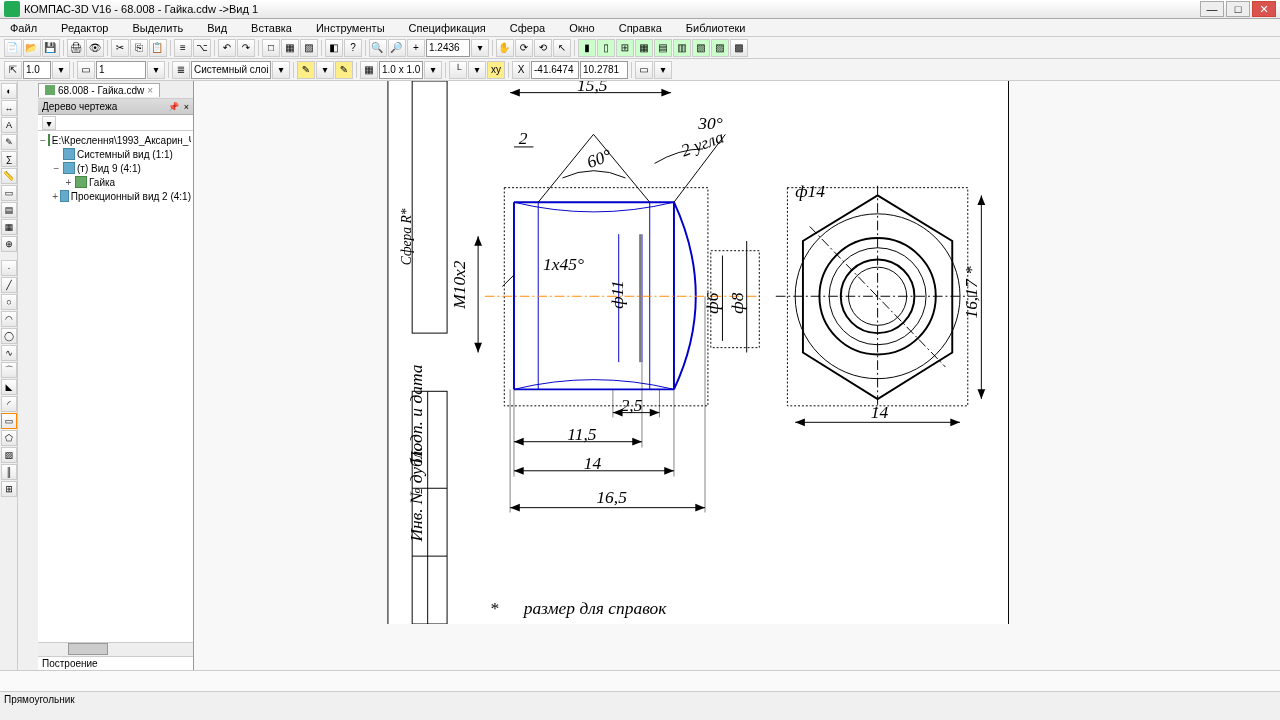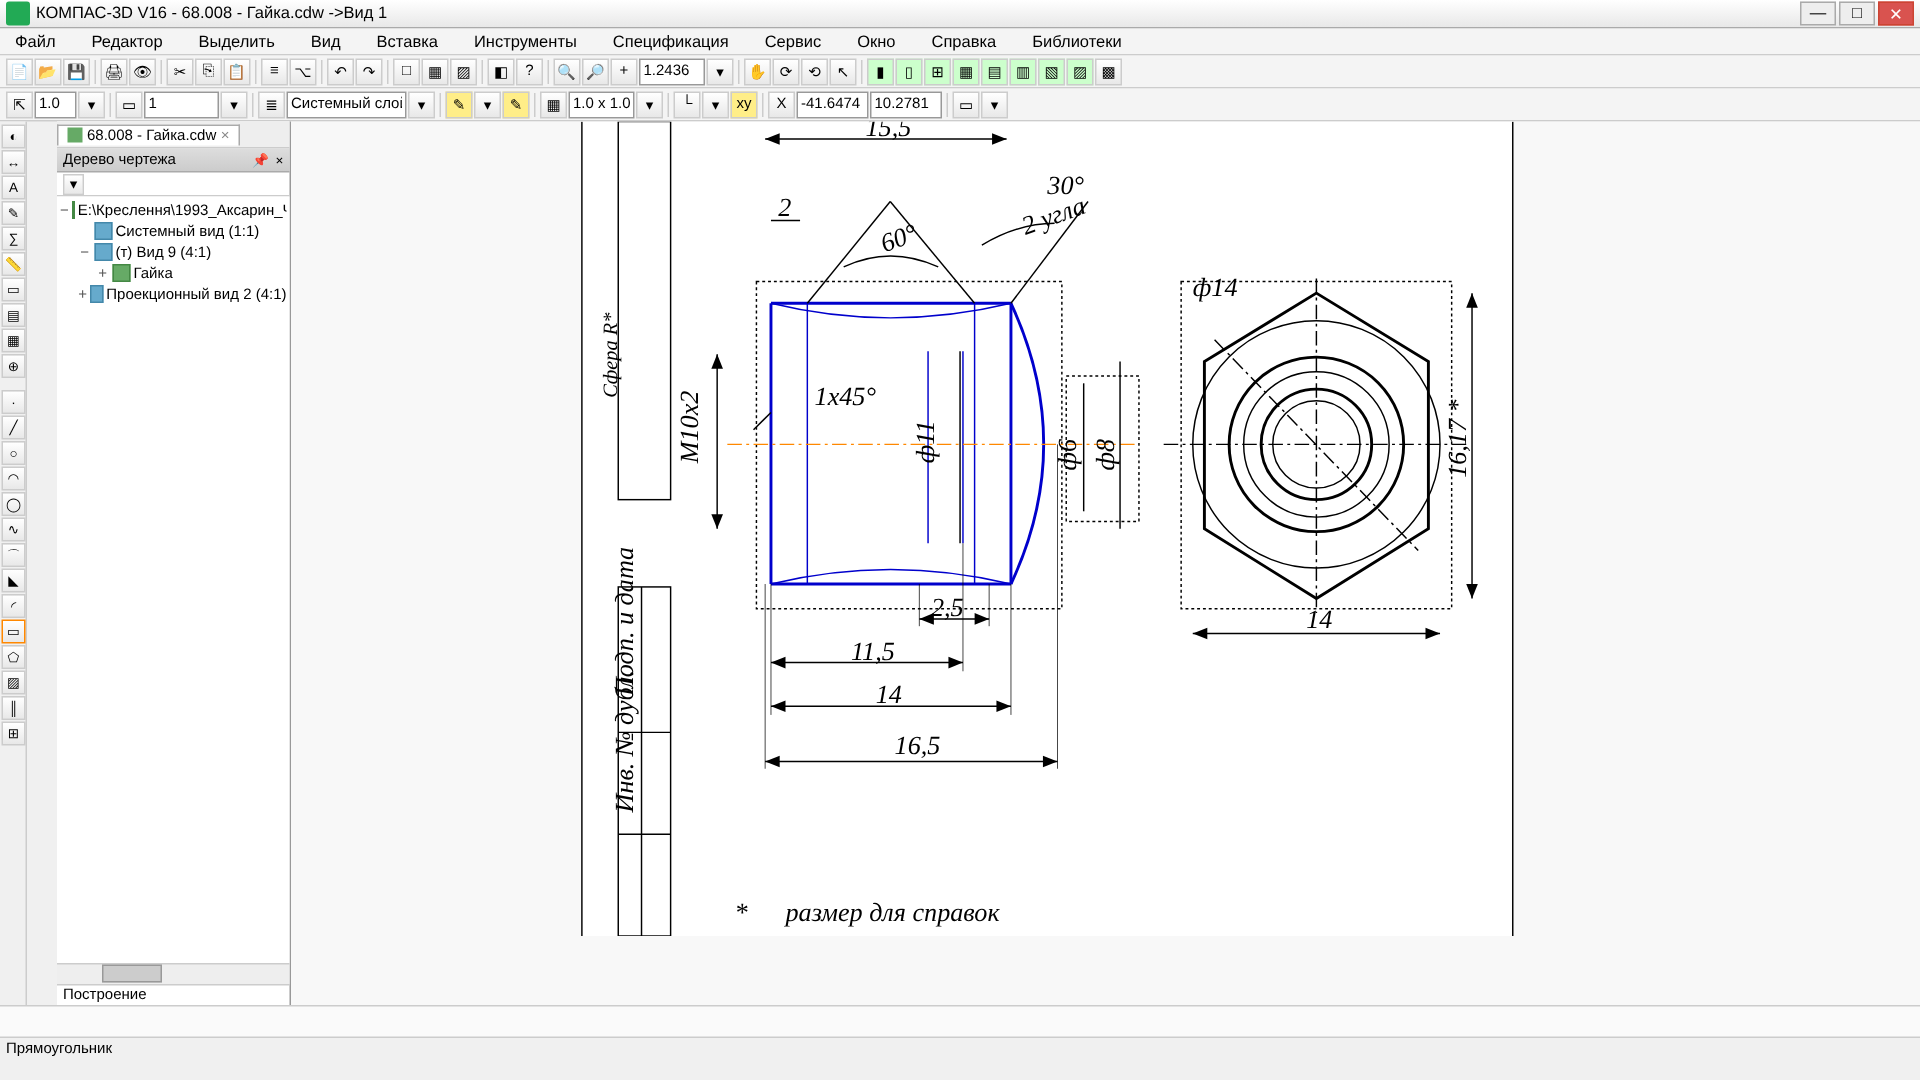--- a/index.html
+++ b/index.html
@@ -63,21 +63,21 @@
 </div>
 
 <div class="menubar">
   <div class="menuitem">Файл</div>
   <div class="menuitem">Редактор</div>
   <div class="menuitem">Выделить</div>
   <div class="menuitem">Вид</div>
   <div class="menuitem">Вставка</div>
   <div class="menuitem">Инструменты</div>
   <div class="menuitem">Спецификация</div>
-  <div class="menuitem">Сервис</div>
+  <div class="menuitem">Сфера</div>
   <div class="menuitem">Окно</div>
   <div class="menuitem">Справка</div>
   <div class="menuitem">Библиотеки</div>
 </div>
 
 <div class="toolbar">
   <div class="tbtn">📄</div>
   <div class="tbtn">📂</div>
   <div class="tbtn">💾</div>
   <div class="tsep"></div>

